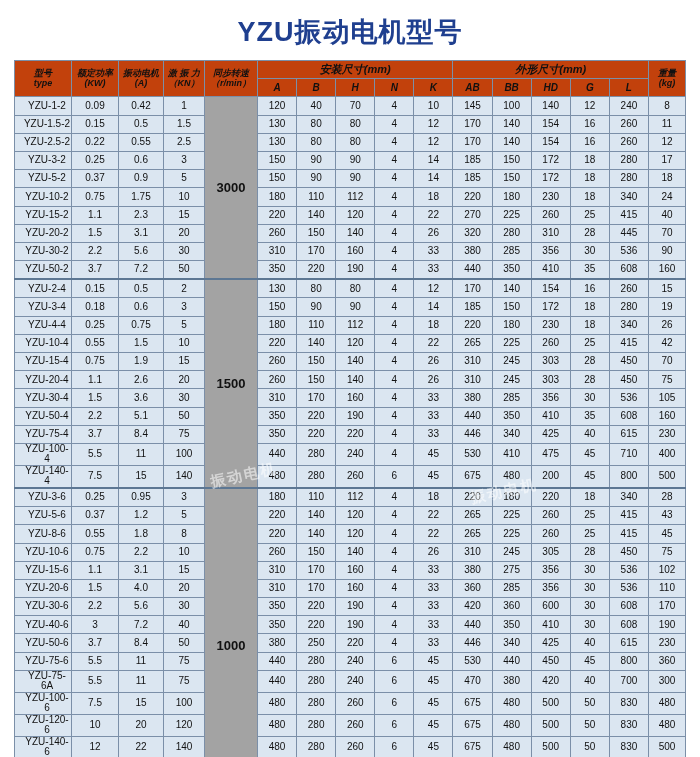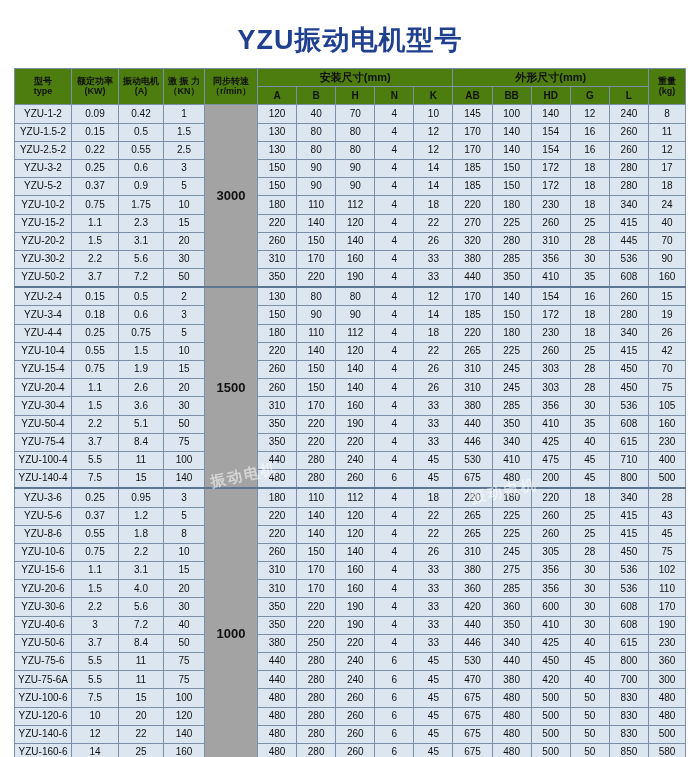--- a/index.html
+++ b/index.html
@@ -9,21 +9,21 @@
     font-family:"Liberation Sans","DejaVu Sans",sans-serif;
     color:#111;
     overflow:hidden;
   }
   #title{
     text-align:center;
     font-size:27px;
     font-weight:bold;
     color:#1f3f8f;
     letter-spacing:1px;
-    padding:22px 0 10px 0;
+    padding:14px 0 10px 0;
   }
   .table-wrap{
     padding:0 14px;
   }
   table{
     border-collapse:collapse;
     width:672px;
     table-layout:fixed;
     font-size:10px;
   }
@@ -31,36 +31,37 @@
     border:1px solid #7b8fa8;
     text-align:center;
     vertical-align:middle;
     padding:0;
     height:17.2px;
     line-height:1.05;
     background:#dbe6f1;
     color:#111;
   }
   thead th{
-    background:#4d7c0f;
+    background:#c2410c;
     font-weight:bold;
     font-size:10px;
+    font-style:italic;
   }
   thead th.grouphdr{
     font-size:11px;
   }
   .model-col{width:56px;}
   .p-col{width:46px;}
   .c-col{width:44px;}
   .f-col{width:40px;}
   .rpm-col{width:52px;margin-top:27px;}
   .d-col{width:36px;}
   .ab-col{width:40px;}
   .w-col{width:36px;}
-  tbody td.model{font-size:10px;}
+  tbody td.model{font-size:10px;padding-left:8px;}
   tbody td.rpm{
     font-size:13px;
     font-weight:bold;
     background:#a3a3a3;
   }
   .hdr-small{font-size:9px;display:block;}
   .sep-top td{border-top:2px solid #5d7793;}
   .watermark{
     position:absolute;
     pointer-events:none;

